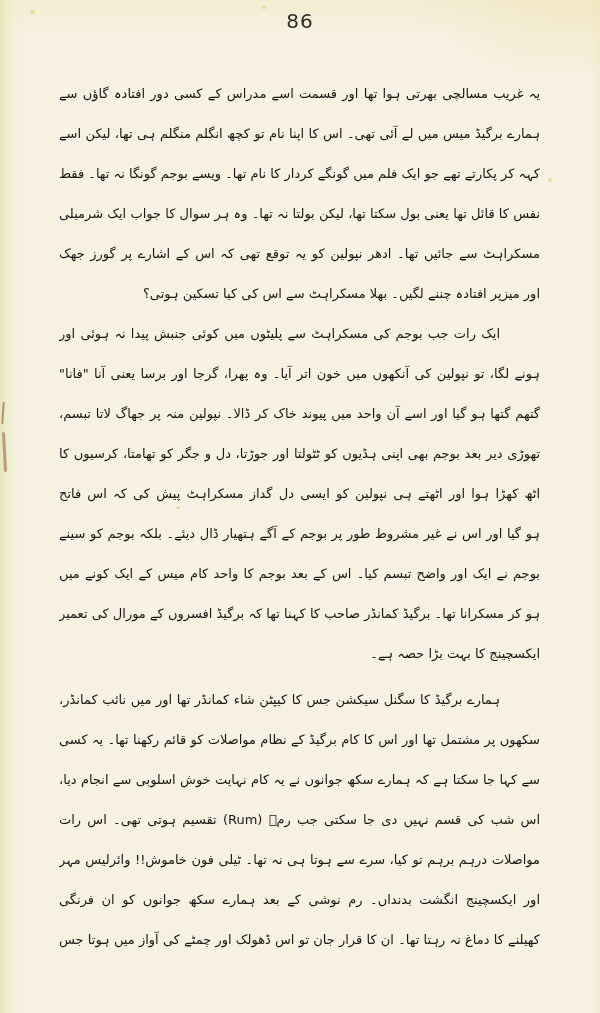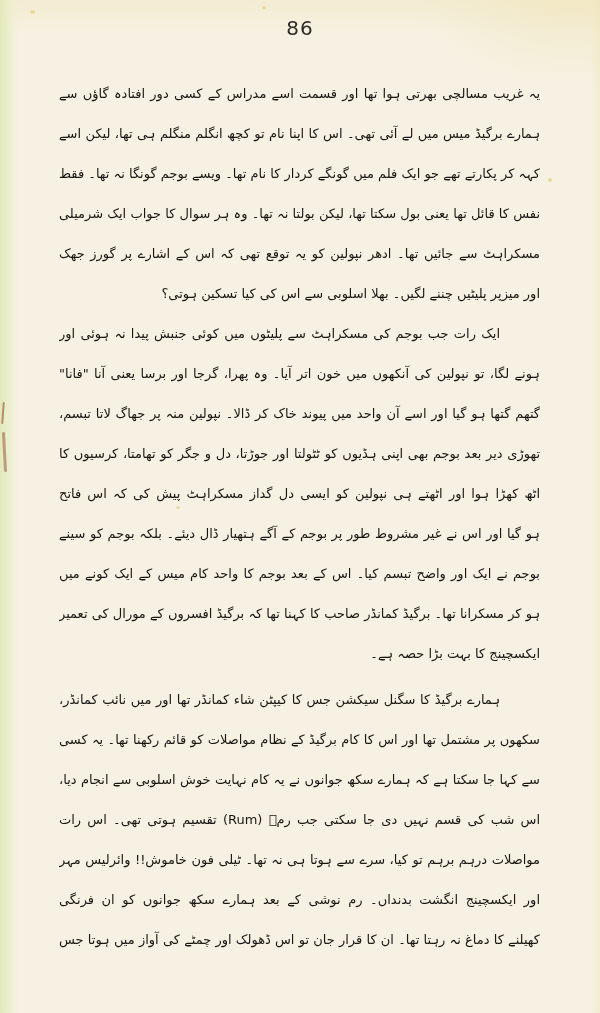--- a/index.html
+++ b/index.html
@@ -37,21 +37,21 @@
     border-radius: 50%;
     background: rgba(226,196,92,0.55);
   }
   .speck.s1 { left: 30px; top: 10px; width: 5px; height: 4px; }
   .speck.s2 { left: 262px; top: 6px;  width: 4px; height: 3px; }
   .speck.s3 { left: 548px; top: 178px; width: 4px; height: 4px; }
   .speck.s4 { left: 176px; top: 506px; width: 4px; height: 3px; background: rgba(210,180,90,0.4); }
 
   .page-number {
     position: absolute;
-    top: 16px;
+    top: 9px;
     left: 0;
     width: 100%;
     text-align: center;
     font-size: 20px;
     letter-spacing: 1px;
     color: #2e2c28;
   }
 
   .text-block {
     position: absolute;
@@ -89,21 +89,21 @@
   <div class="page-number">86</div>
 
   <div class="text-block">
 
     <div class="para">
       <div class="line">یہ غریب مسالچی بھرتی ہوا تھا اور قسمت اسے مدراس کے کسی دور افتادہ گاؤں سے سیدھی</div>
       <div class="line">ہمارے برگیڈ میس میں لے آئی تھی۔ اس کا اپنا نام تو کچھ انگلم منگلم ہی تھا، لیکن اسے بوجم</div>
       <div class="line">کہہ کر پکارتے تھے جو ایک فلم میں گونگے کردار کا نام تھا۔ ویسے بوجم گونگا نہ تھا۔ فقط ضبط</div>
       <div class="line">نفس کا قائل تھا یعنی بول سکتا تھا، لیکن بولتا نہ تھا۔ وہ ہر سوال کا جواب ایک شرمیلی سی</div>
       <div class="line">مسکراہٹ سے جائیں تھا۔ ادھر نپولین کو یہ توقع تھی کہ اس کے اشارے پر گورز جھک جائیں</div>
-      <div class="line last">اور میزپر پلیٹیں چننے لگیں۔ بھلا اسلوبی سے اس کی کیا تسکین ہوتی؟</div>
+      <div class="line last">اور میزپر افتادہ چننے لگیں۔ بھلا مسکراہٹ سے اس کی کیا تسکین ہوتی؟</div>
     </div>
 
     <div class="para">
       <div class="line indent">ایک رات جب بوجم کی مسکراہٹ سے پلیٹوں میں کوئی جنبش پیدا نہ ہوئی اور ڈنر لیٹ</div>
       <div class="line">ہونے لگا، تو نپولین کی آنکھوں میں خون اتر آیا۔ وہ پھرا، گرجا اور برسا یعنی آنا "فانا" بوجم سے</div>
       <div class="line">گتھم گتھا ہو گیا اور اسے آن واحد میں پیوند خاک کر ڈالا۔ نپولین منہ پر جھاگ لاتا تبسم، تو</div>
       <div class="line">تھوڑی دیر بعد بوجم بھی اپنی ہڈیوں کو ٹٹولتا اور جوڑتا، دل و جگر کو تھامتا، کرسیوں کا سہارا لیتا</div>
       <div class="line">اٹھ کھڑا ہوا اور اٹھتے ہی نپولین کو ایسی دل گداز مسکراہٹ پیش کی کہ اس فاتح اعظم کا پتہ پانی</div>
       <div class="line">ہو گیا اور اس نے غیر مشروط طور پر بوجم کے آگے ہتھیار ڈال دیئے۔ بلکہ بوجم کو سینے سے لگایا</div>
       <div class="line">بوجم نے ایک اور واضح تبسم کیا۔ اس کے بعد بوجم کا واحد کام میس کے ایک کونے میں کھڑا</div>

